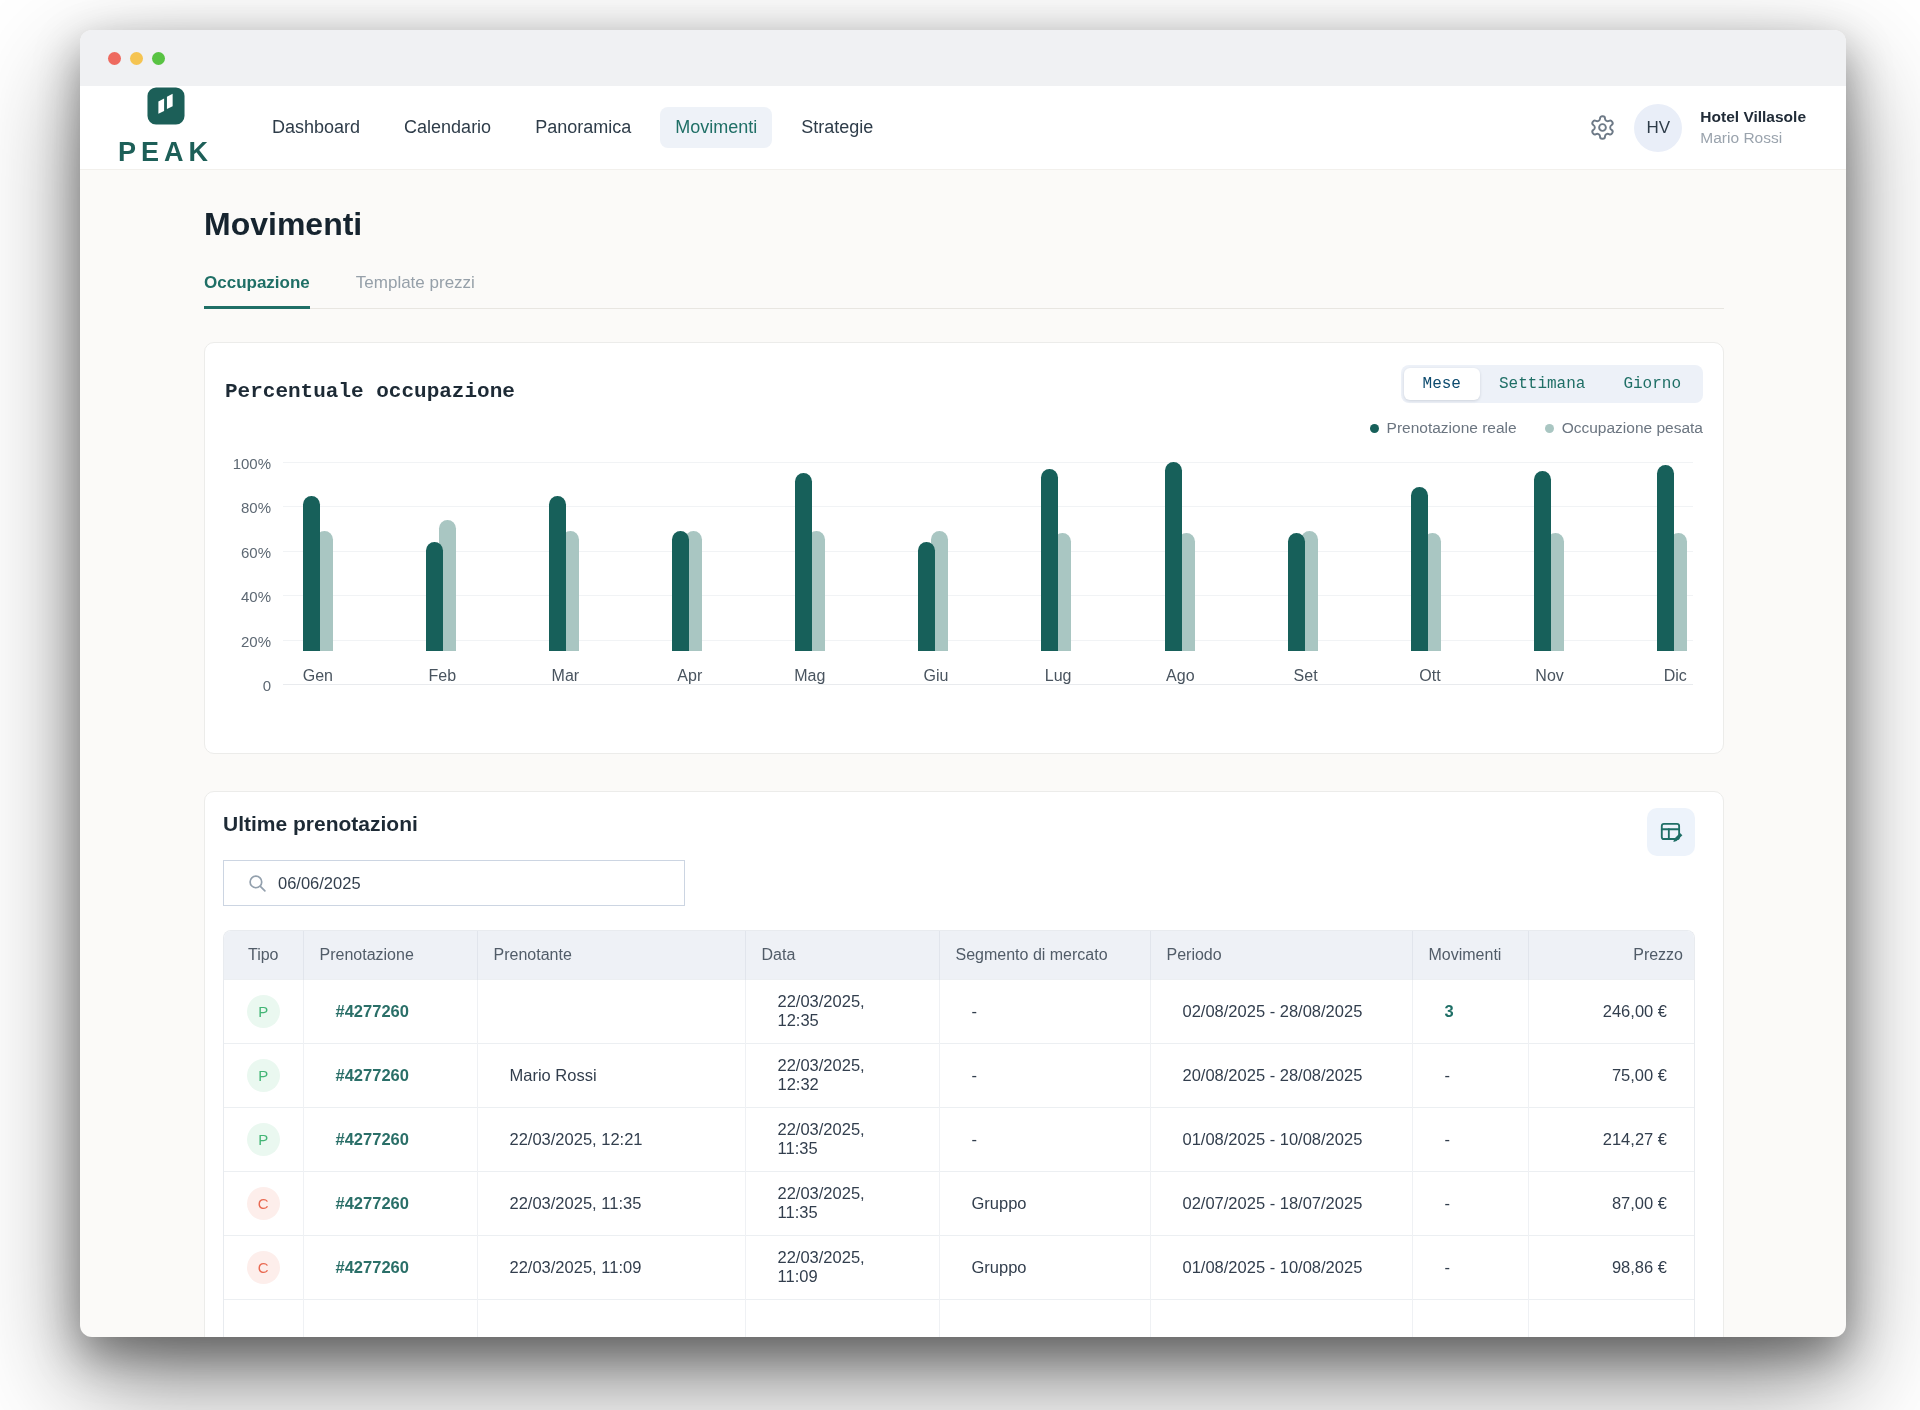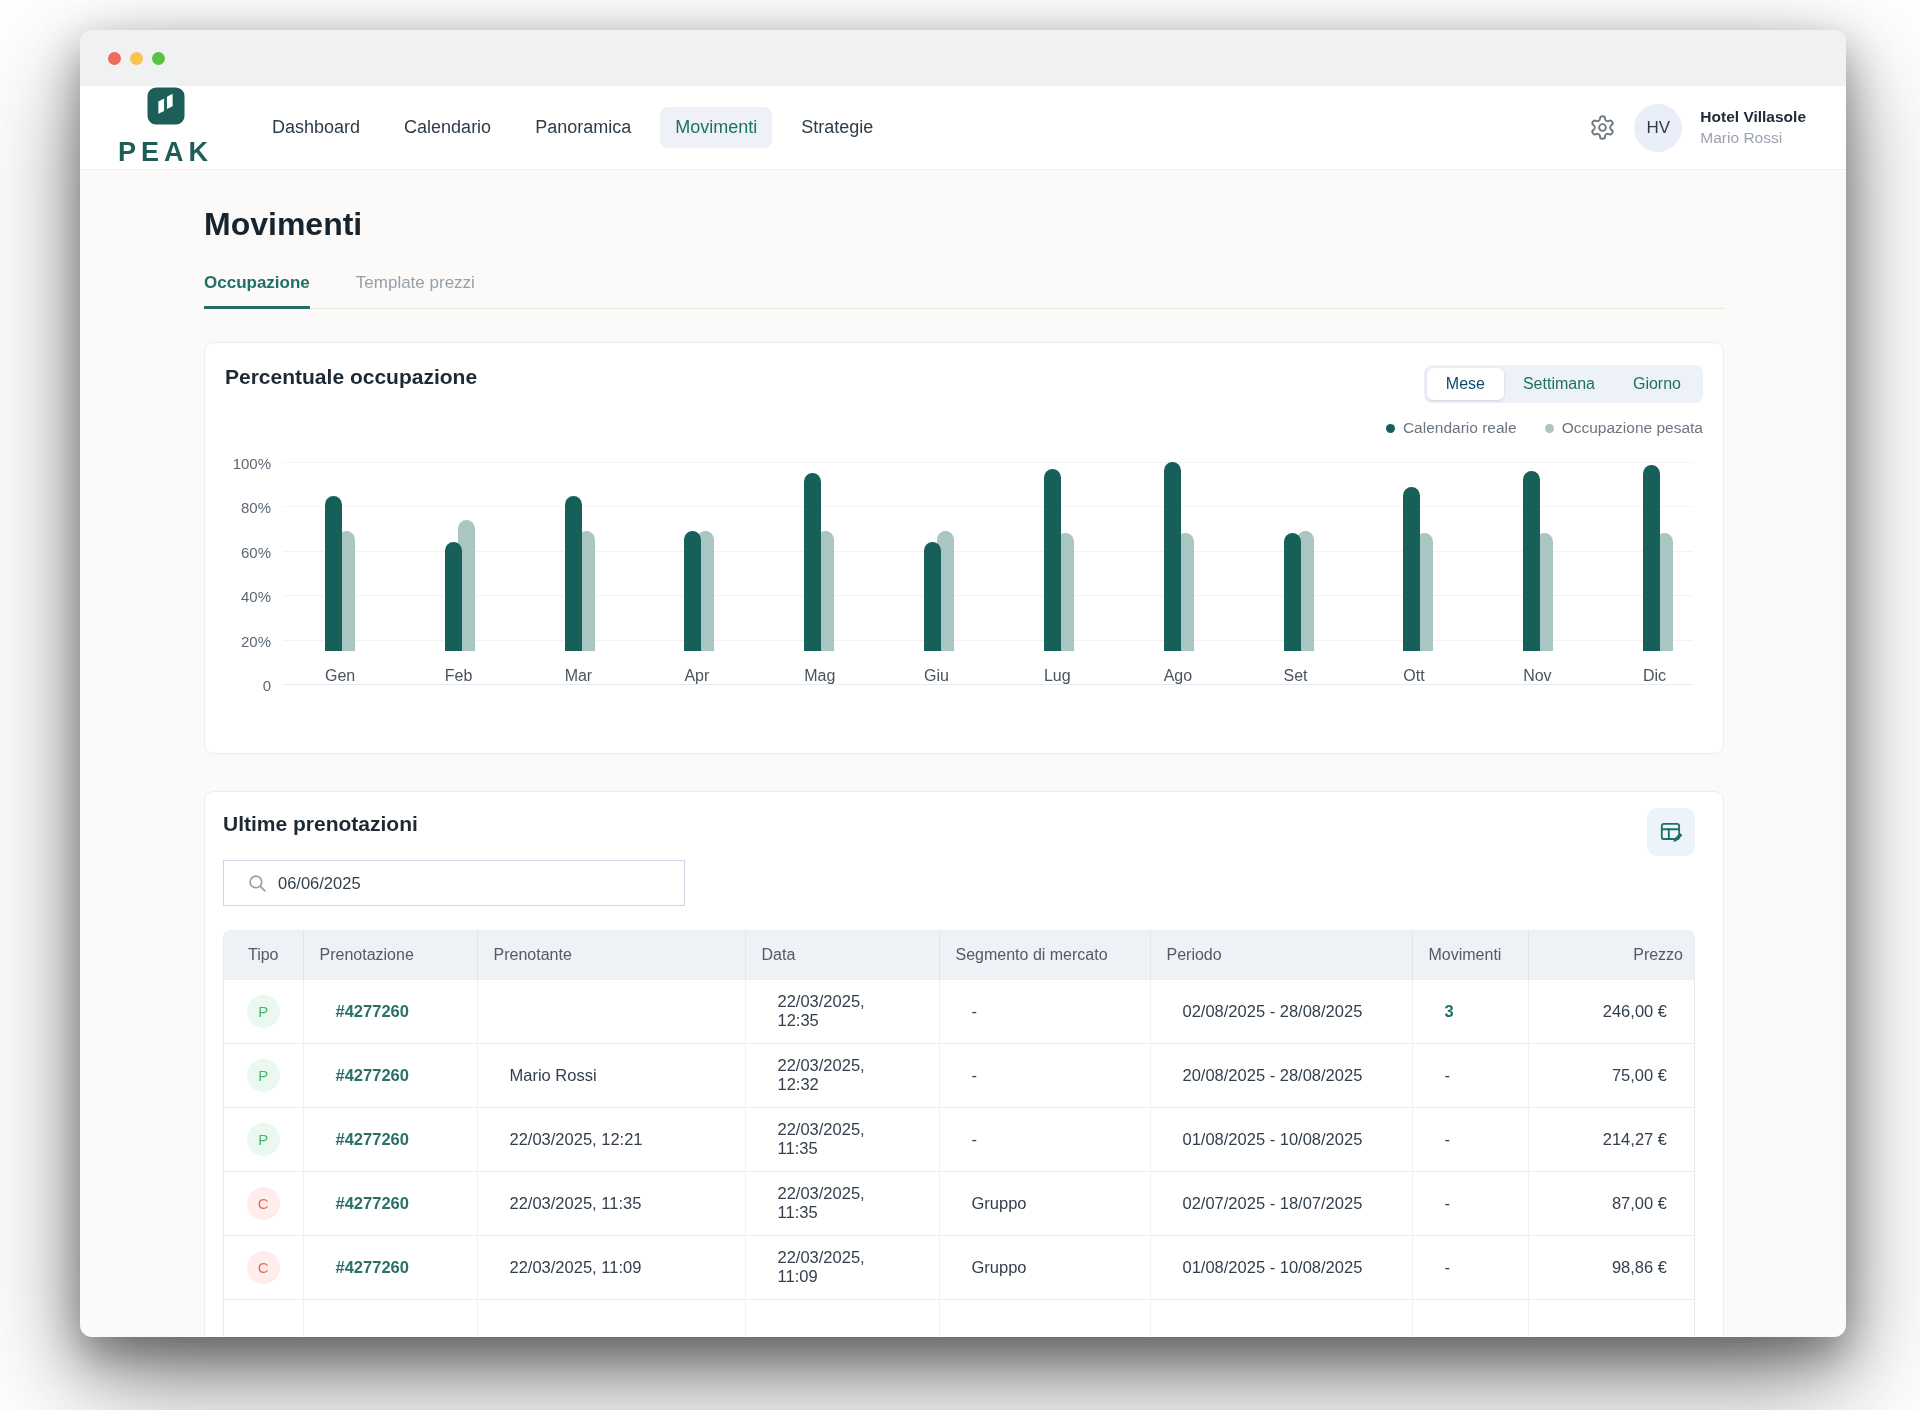--- a/index.html
+++ b/index.html
@@ -44,38 +44,38 @@
 
   .tabs { display:flex; gap:46px; margin-top:30px; border-bottom:1px solid #e8e6e1; }
   .tab { font-size:17px; padding-bottom:15px; color:#96a0a9; cursor:pointer; position:relative; }
   .tab.active { color:#1f6f66; font-weight:bold; }
   .tab.active:after { content:""; position:absolute; left:0; right:0; bottom:-1px; height:3px; background:#1f6f66; }
 
   .card { background:#ffffff; border:1px solid #ececea; border-radius:10px; }
 
   
   .chart-card { margin-top:33px; height:412px; padding:22px 20px 0 20px; }
-  .chart-head { display:flex; align-items:flex-start; }
+  .chart-head { display:flex; align-items:flex-end;font-family:Liberation Mono, monospace; }
   .card-title { font-size:21px; font-weight:bold; color:#1d2a35; }
   .seg-control { margin-left:auto; display:flex; background:#edf1f8; border-radius:8px; padding:3px; }
   .seg { border:none; background:transparent; font-size:16px; color:#1f6f66; padding:7px 19px;
     border-radius:6px; cursor:pointer; font-family:inherit; }
   .seg.active { background:#ffffff; color:#0c4a6e; box-shadow:0 1px 3px rgba(20,30,50,.14); }
   .legend { display:flex; justify-content:flex-end; align-items:center; gap:28px; margin-top:16px;
     font-size:15.5px; color:#6b7580; }
   .legend-item { display:flex; align-items:center; gap:8px; }
   .dot { width:9px; height:9px; border-radius:50%; display:inline-block; }
 
   .chart-area { position:relative; margin:26px 10px 0 58px; height:222px; }
   .gridline { position:absolute; left:0; right:0; height:1px; background:#f1f3f5; }
   .gridline.zero { background:#e9ebee; }
   .tick { position:absolute; left:-58px; width:46px; text-align:right; font-size:15px; color:#5d6873; }
   .cols { position:absolute; left:0; right:0; top:0; bottom:0; display:flex;
     justify-content:space-between; padding:0 6px; }
-  .col { width:44px; display:flex; flex-direction:column; align-items:flex-start;margin-left:36px; }
+  .col { width:44px; display:flex; flex-direction:column; align-items:flex-end; }
   .bars { position:relative; width:30px; height:222px; }
   .bar { position:absolute; bottom:0; width:17px; border-radius:9px 9px 0 0; }
   .bar.b0 { left:0; z-index:2; }
   .bar.b1 { left:13px; z-index:1; }
   .month { margin-top:16px; font-size:16px; color:#49545f; white-space:nowrap; }
 
   
   .table-card { margin-top:37px; height:560px; padding:20px 28px 0 18px; position:relative; }
   .table-head { display:flex; align-items:flex-start; }
   .icon-btn { position:absolute; top:16px; right:28px; width:48px; height:48px; background:#edf3fb;
@@ -166,21 +166,21 @@
         <div class="card-title">Percentuale occupazione</div>
         <div class="seg-control">
             <button class="seg active">Mese</button>
             <button class="seg">Settimana</button>
             <button class="seg">Giorno</button>
           </div>
       </div>
       <div class="legend">
           <div class="legend-item">
             <span class="dot" style="background: rgb(23, 96, 90);"></span>
-            <span>Calendario reale</span>
+            <span>Prenotazione reale</span>
           </div>
           <div class="legend-item">
             <span class="dot" style="background: rgb(169, 198, 194);"></span>
             <span>Occupazione pesata</span>
           </div>
         </div>
       <div class="chart-area">
         <div class="grid-layer">
             <div class="gridline" style="bottom: 222px;"></div>
             <div class="tick" style="bottom: 213px;">100%</div>

